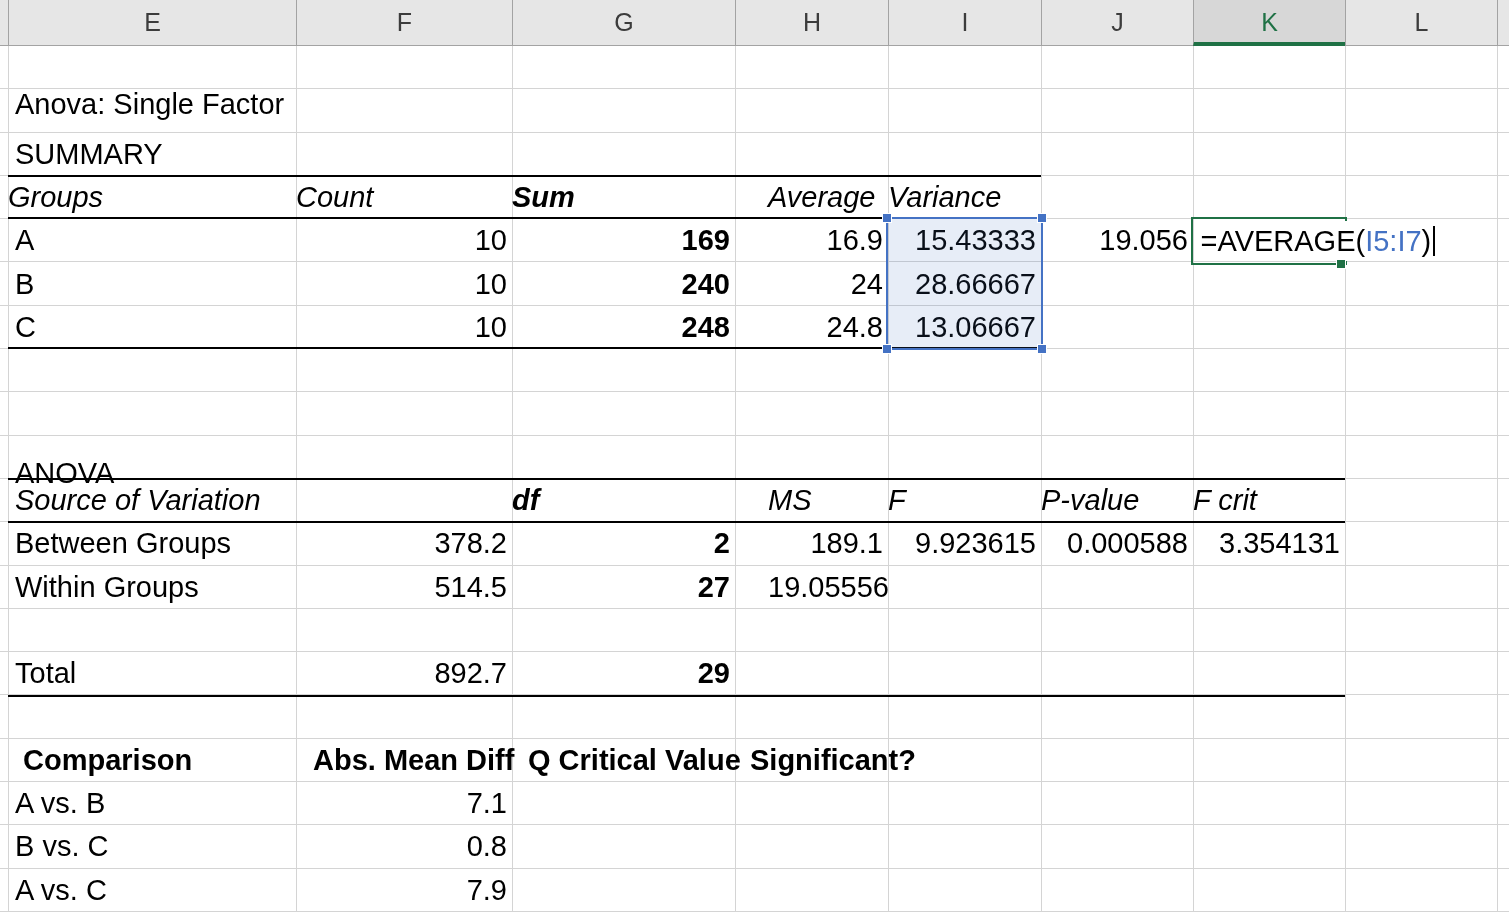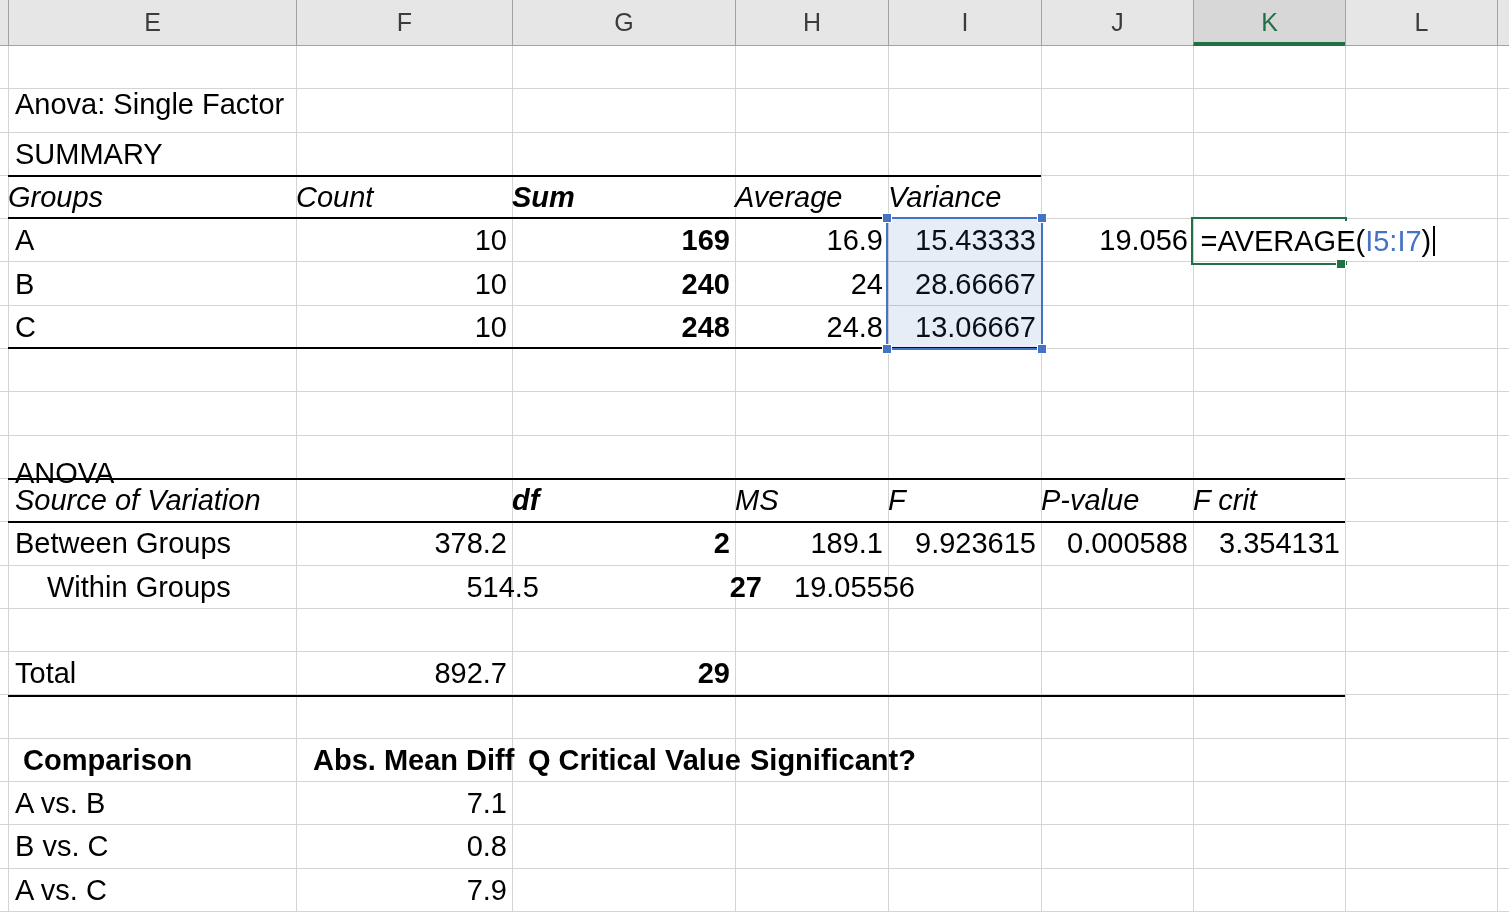--- a/index.html
+++ b/index.html
@@ -37,26 +37,26 @@
     background-position:8px 0,296px 0,512px 0,735px 0,888px 0,1041px 0,1193px 0,1345px 0,1497px 0;
   }
   
   .bb{position:absolute;height:2px;background:#000;z-index:2;}
   
   .cell{
     position:absolute;height:43.3px;line-height:43.3px;font-size:29px;
     white-space:nowrap;z-index:3;box-sizing:border-box;
   }
   .cE{left:8px;width:288px;}  .cF{left:296px;width:216px;}
-  .cG{left:512px;width:223px;font-weight:bold;} .cH{left:735px;width:153px;}
+  .cG{left:512px;width:223px;font-weight:bold;} .cH{left:735px;width:153px;padding-left:33px;}
   .cI{left:888px;width:153px;} .cJ{left:1041px;width:152px;}
   .cK{left:1193px;width:152px;}
   .r1{top:46px;margin-top:37px;}   .r3{top:132.6px;} .r4{top:175.9px;} .r5{top:219.2px;}
   .r6{top:262.5px;}.r7{top:305.8px;} .r10{top:435.7px;margin-top:16px;}.r11{top:479px;}
-  .r12{top:522.3px;}.r13{top:565.6px;margin-left:32px;}.r15{top:652.2px;}.r17{top:738.8px;}
+  .r12{top:522.3px;}.r13{top:565.6px;}.r15{top:652.2px;}.r17{top:738.8px;}
   .r18{top:782.1px;}.r19{top:825.4px;}.r20{top:868.7px;}
   .txt{padding-left:7px;text-align:left;}
   .num{padding-right:5px;text-align:right;}
   .ctr{text-align:left;}
   .it{font-style:italic;}
   .bold{font-weight:bold;margin-left:8px;}
   
   #rangebox{
     position:absolute;left:886px;top:217.2px;width:157px;height:133px;z-index:4;
     border:2px solid #4472c4;background:rgba(68,114,196,0.13);box-sizing:border-box;

